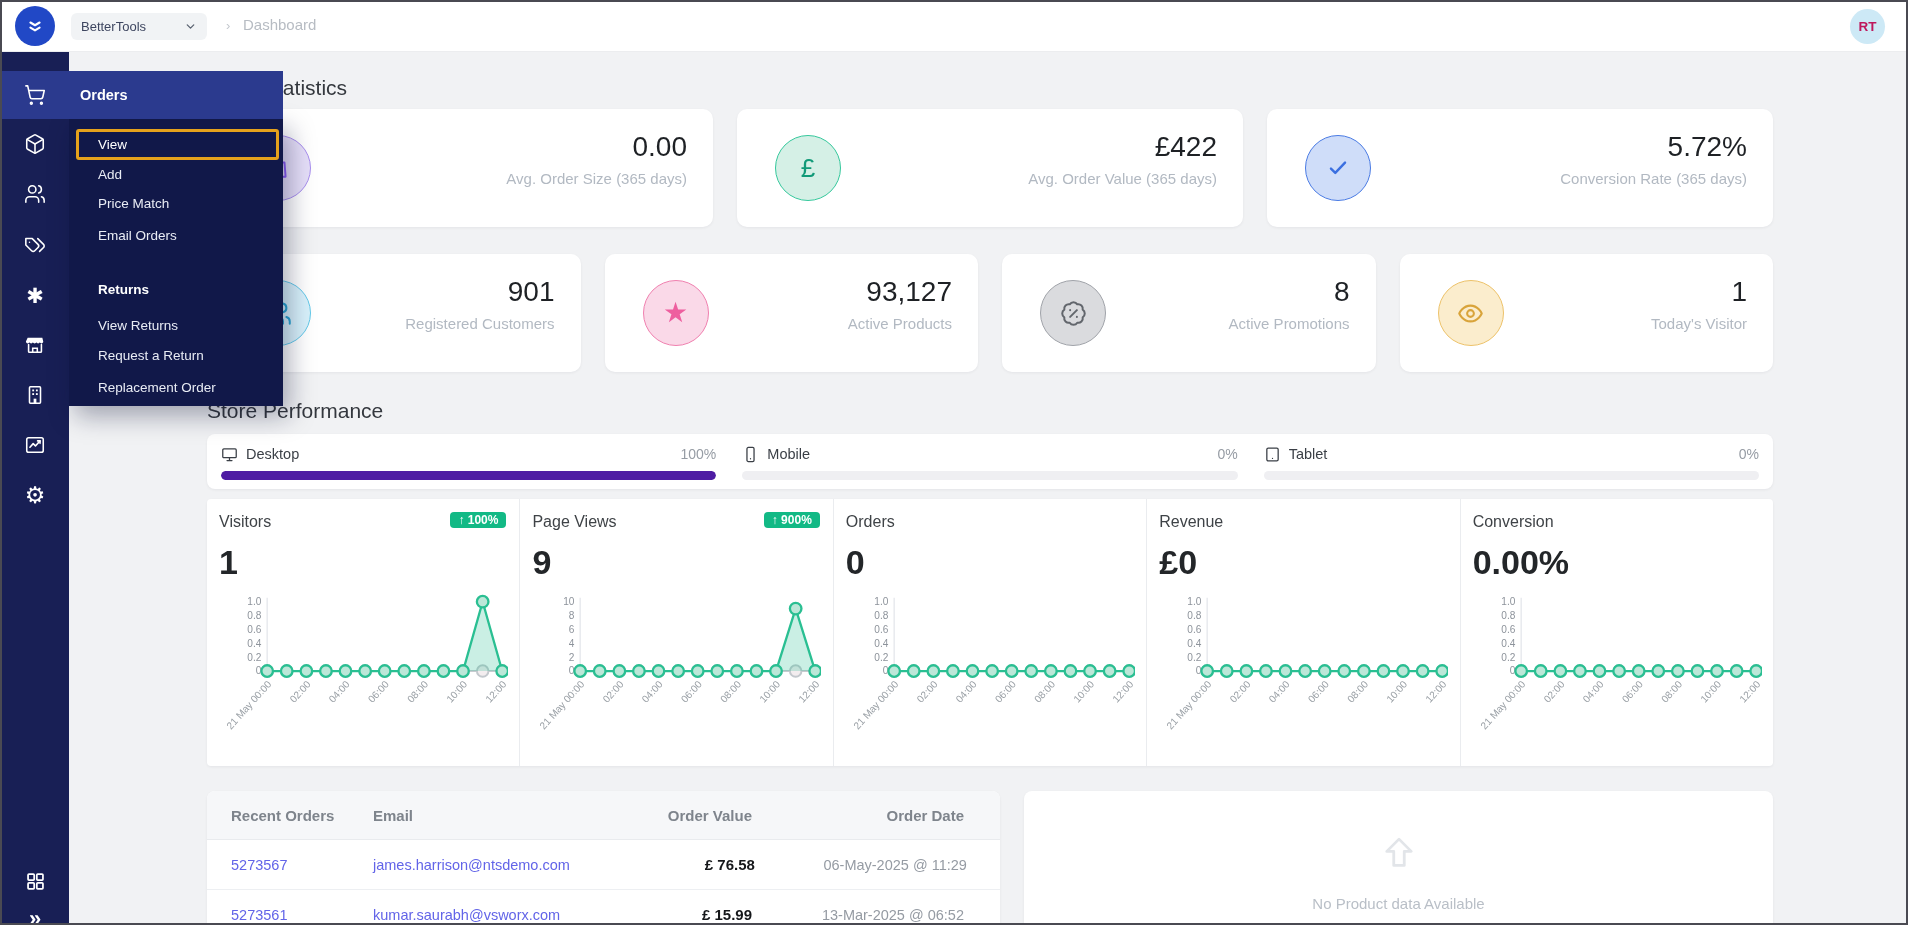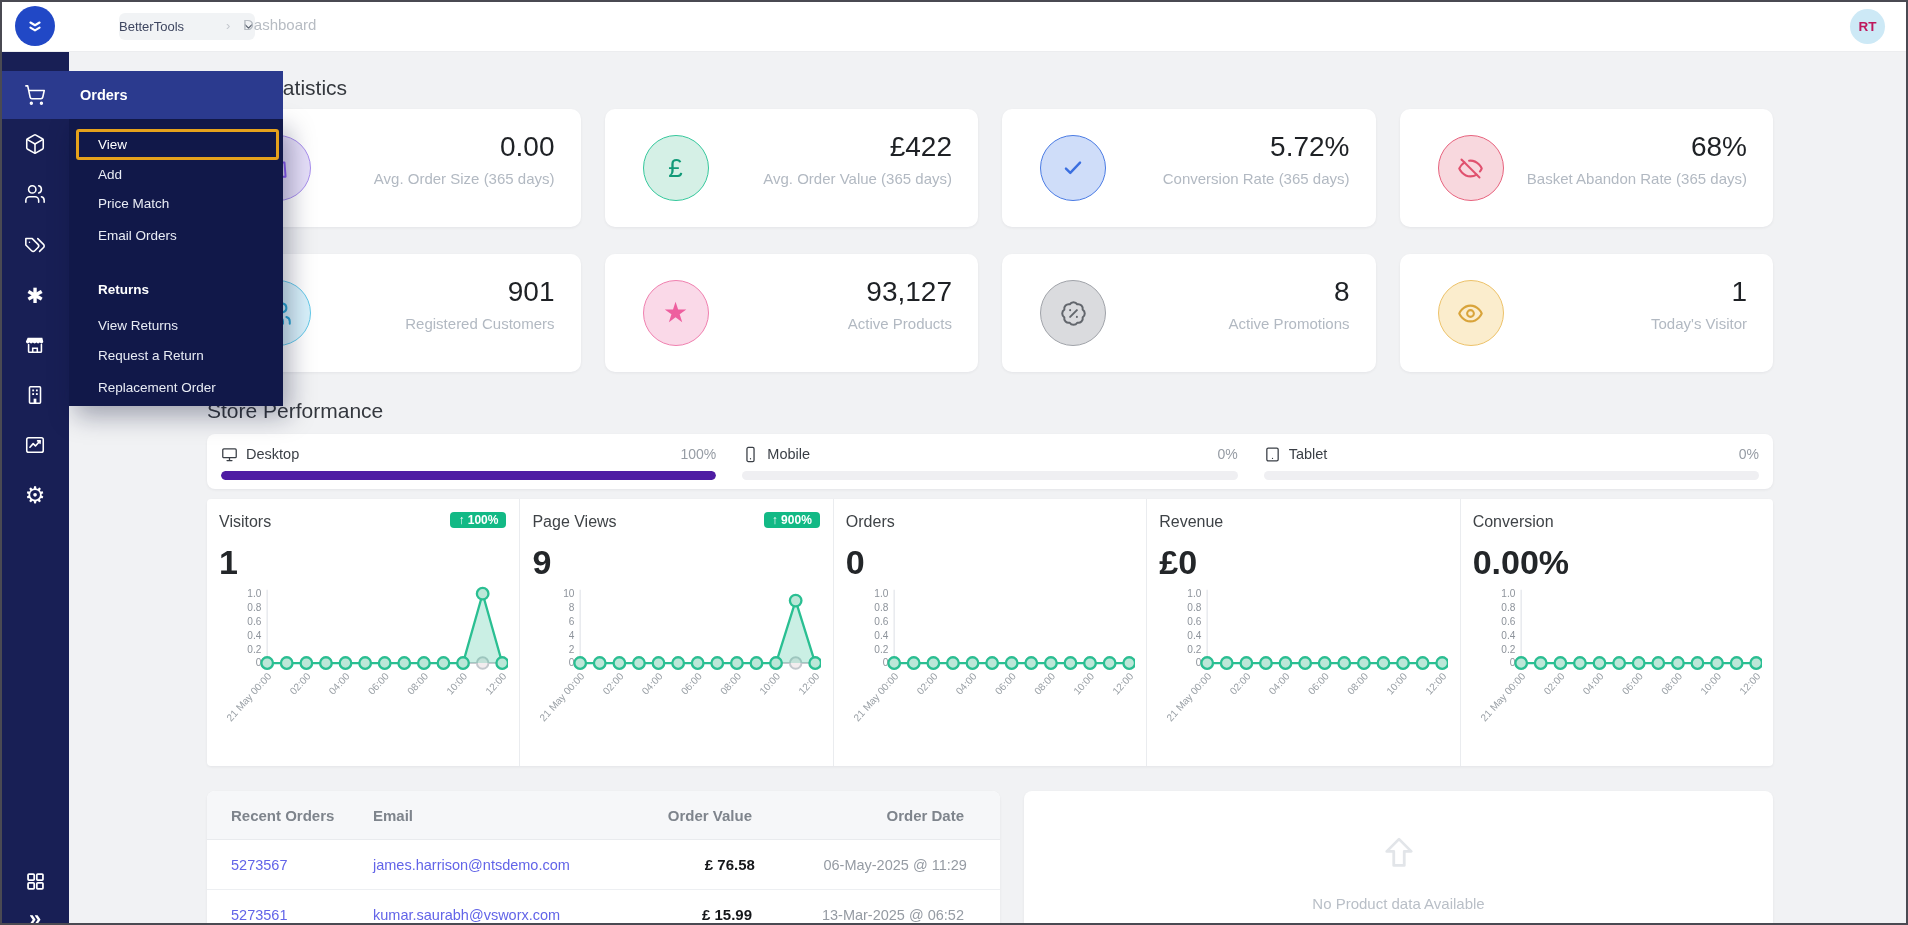--- a/index.html
+++ b/index.html
@@ -6,21 +6,21 @@
   .page{position:relative;width:1908px;height:925px;background:#F1F2F4;overflow:hidden;
         border:2px solid #4A4A52;box-sizing:border-box;}
   svg{display:block}
 
   
   .topbar{position:absolute;top:0;left:0;right:0;height:49px;background:#fff;border-bottom:1px solid #ECEDEF;z-index:50;}
   .logo{position:absolute;left:13px;top:4px;width:40px;height:40px;border-radius:50%;background:#2148C6;
         display:flex;align-items:center;justify-content:center;}
   .app-select{position:absolute;left:69px;top:11px;width:136px;height:27px;background:#F1F3F5;border:none;border-radius:6px;
         font-family:inherit;font-size:13px;color:#3E4660;display:flex;align-items:center;justify-content:space-between;
-        padding:0 0;cursor:pointer;margin-left:48px;}
+        padding:0 10px;cursor:pointer;}
   .bc-sep{position:absolute;left:224px;top:16px;color:#C3C7CD;font-size:13px;}
   .bc{position:absolute;left:241px;top:14px;color:#B7BCC3;font-size:15px;cursor:pointer;}
   .avatar{position:absolute;right:21px;top:7px;width:35px;height:35px;border-radius:50%;background:#CDE9F6;
         color:#be185d;font-size:13.5px;font-weight:700;display:flex;align-items:center;justify-content:center;cursor:pointer;}
 
   
   .sidebar{position:absolute;left:0;top:49px;width:67px;bottom:0;background:#181F55;z-index:30;}
   .s-icon{position:absolute;left:13px;width:40px;height:40px;display:flex;align-items:center;justify-content:center;
         color:#fff;cursor:pointer;font-size:20px;}
 
@@ -61,21 +61,21 @@
 
   
   .charts-card{position:absolute;left:205px;top:497px;width:1566px;height:267px;background:#fff;border-radius:4px;
         box-shadow:0 1px 3px rgba(20,24,40,.06);display:flex;z-index:5;}
   .panel{flex:1;padding:14px 12px 0;border-right:1px solid #EAECEF;position:relative;min-width:0;}
   .panel:last-child{border-right:none;}
   .panel-title{font-size:16px;color:#3F4347;}
   .chart-badge{position:absolute;right:13px;top:13px;background:#12B985;color:#fff;font-size:12px;font-weight:700;
         padding:1px 8px;border-radius:4px;}
   .panel-big{font-size:34px;font-weight:600;color:#232629;margin-top:12px;}
-  .panel-chart{}
+  .panel-chart{margin-top:8px;}
 
   
   .orders-card{position:absolute;left:205px;top:789px;width:793px;height:210px;background:#fff;border-radius:8px 8px 0 0;
         box-shadow:0 1px 3px rgba(20,24,40,.06);overflow:hidden;z-index:5;}
   .t-head,.t-row{display:grid;grid-template-columns:142px 1fr 185px 212px;align-items:center;padding:0 36px 0 24px;}
   .t-head{height:48px;background:#F6F7F9;border-bottom:1px solid #E9EBEE;color:#7E848C;font-size:15px;font-weight:bold;}
   .t-row{height:49px;border-bottom:1px solid #EDEFF2;font-size:14.5px;}
   .th-r{text-align:right;}
   .t-id,.t-email{color:#6264E8;cursor:pointer;}
   .t-val{font-weight:700;color:#15171A;text-align:right;font-size:15px;}
@@ -219,31 +219,20 @@
       <div class="card-label">Avg. Order Value (365 days)</div>
     </div>
     <div class="card">
       <div class="circle" style="background: rgb(207, 221, 249); border-color: rgb(74, 123, 228); color: rgb(59, 111, 224);">
         <svg width="26" height="26" viewBox="0 0 24 24" fill="none" stroke="currentColor" stroke-width="2.2" stroke-linecap="round" stroke-linejoin="round">
             <path d="m5.5 12.5 4 4 9-9.5"></path>
           </svg>
       </div>
       <div class="card-value">5.72%</div>
       <div class="card-label">Conversion Rate (365 days)</div>
-    </div>
-    <div class="card">
-      <div class="circle" style="background: rgb(248, 216, 222); border-color: rgb(231, 98, 125); color: rgb(224, 81, 110);">
-        <svg width="27" height="27" viewBox="0 0 24 24" fill="none" stroke="currentColor" stroke-width="1.8" stroke-linecap="round" stroke-linejoin="round">
-          <path d="M10.73 5.08A10.43 10.43 0 0 1 12 5c7 0 10 7 10 7a13.16 13.16 0 0 1-1.67 2.68"></path>
-          <path d="M6.61 6.61A13.5 13.5 0 0 0 2 12s3 7 10 7a9.74 9.74 0 0 0 5.39-1.61"></path>
-          <line x1="4" y1="4" x2="20" y2="20"></line>
-        </svg>
-      </div>
-      <div class="card-value">68%</div>
-      <div class="card-label">Basket Abandon Rate (365 days)</div>
     </div>
   </section>
 
   <section class="cards-row" style="top:252px">
     <div class="card">
       <div class="circle" style="background: rgb(216, 241, 251); border-color: rgb(99, 201, 234); color: rgb(42, 165, 212);">
         <svg width="27" height="27" viewBox="0 0 24 24" fill="none" stroke="currentColor" stroke-width="1.8" stroke-linecap="round" stroke-linejoin="round">
           <path d="M16 21v-2a4 4 0 0 0-4-4H6a4 4 0 0 0-4 4v2"></path>
             <circle cx="9" cy="7" r="4"></circle>
             <path d="M22 21v-2a4 4 0 0 0-3-3.87"></path>

